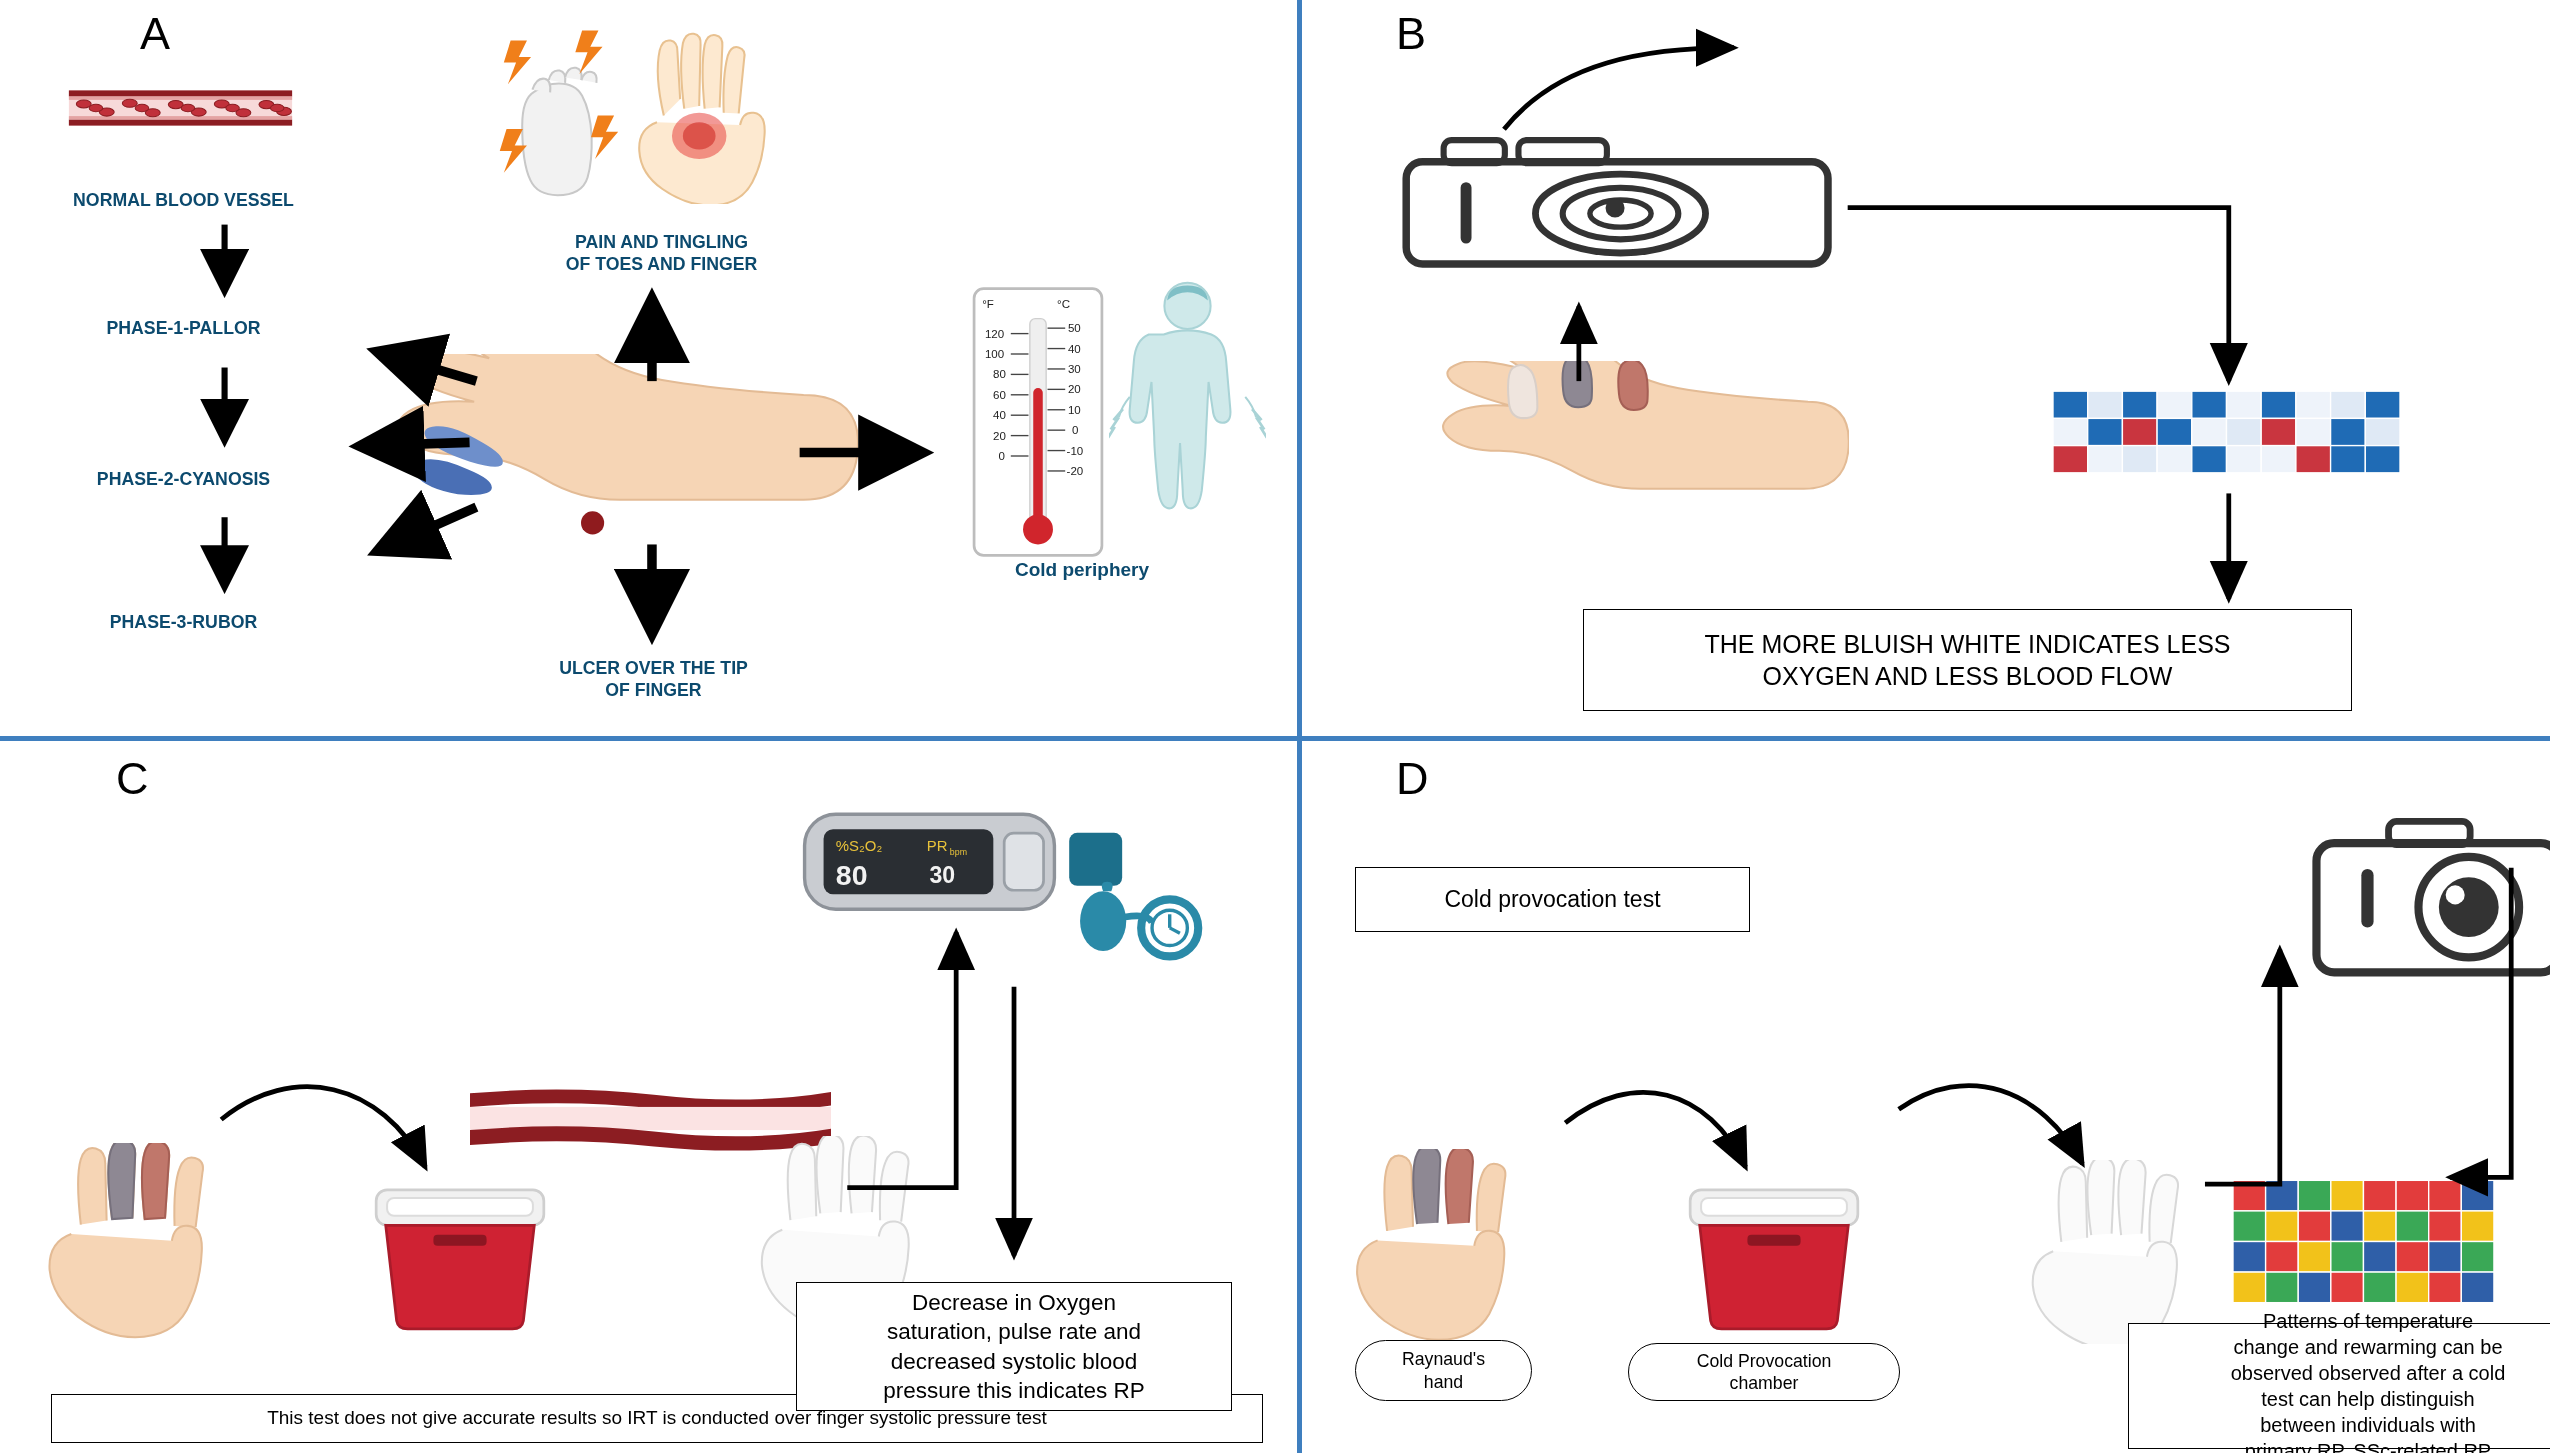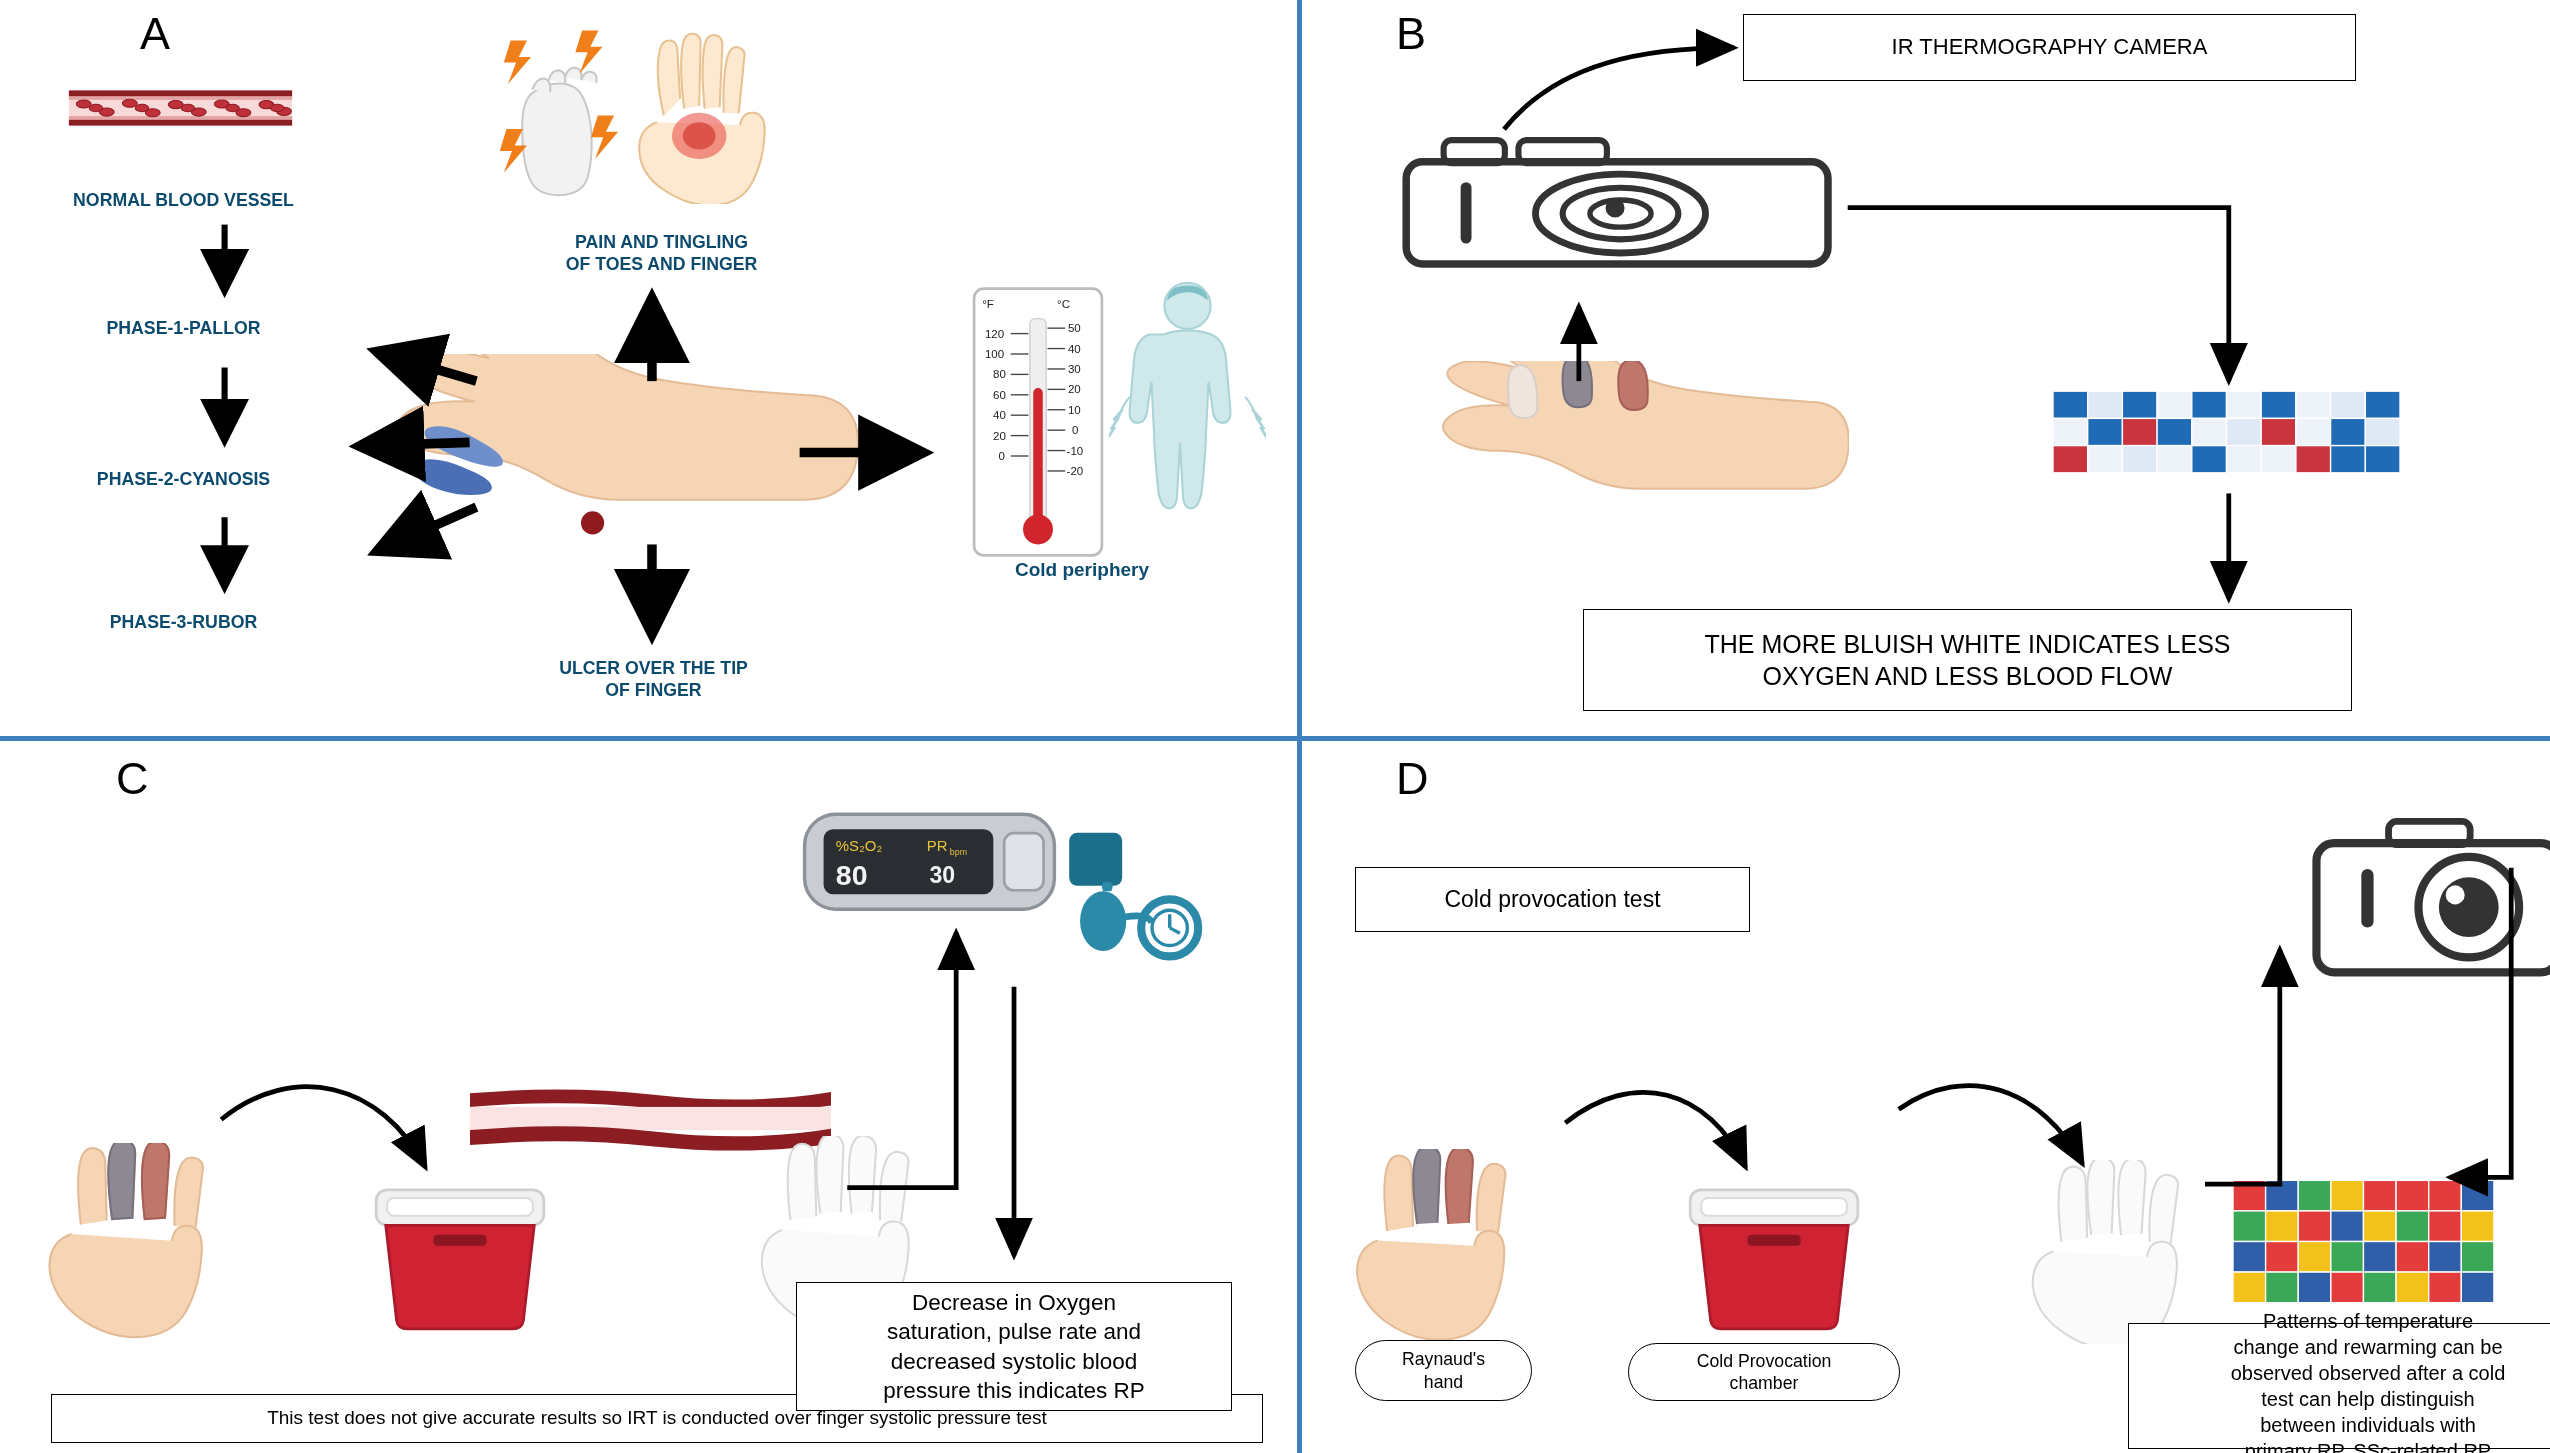--- a/index.html
+++ b/index.html
@@ -227,21 +227,20 @@
           <path d="M20 196 l-14 16 M14 208 l-12 18 M8 222 l-10 16"></path>
           <path d="M210 196 l14 16 M216 208 l12 18 M222 222 l10 16"></path>
         </g>
       </svg>
     </div>
   </div>
 
   <div class="panel" style="left:1301px;top:0;width:1249px;height:736px;">
     <div class="panel-letter" style="left:95px;top:8.2px;">B</div>
 
-    <div class="boxed" style="left:442px;top:13.6px;width:613px;height:67px;font-size:22px;">IR THERMOGRAPHY CAMERA</div>
 
     <div class="art" style="left:95px;top:133px;width:449px;height:157px;">
       <svg width="449" height="157" viewBox="0 0 660 230">
         <rect x="70" y="10" width="90" height="34" rx="12" fill="none" stroke="#333" stroke-width="9"></rect>
         <rect x="180" y="10" width="130" height="34" rx="12" fill="none" stroke="#333" stroke-width="9"></rect>
         <rect x="15" y="42" width="620" height="150" rx="24" fill="none" stroke="#333" stroke-width="11"></rect>
         <rect x="95" y="72" width="16" height="90" rx="8" fill="#333"></rect>
         <ellipse cx="330" cy="118" rx="125" ry="58" fill="none" stroke="#333" stroke-width="10"></ellipse>
         <ellipse cx="330" cy="118" rx="85" ry="38" fill="none" stroke="#333" stroke-width="9"></ellipse>
         <ellipse cx="330" cy="118" rx="45" ry="20" fill="none" stroke="#333" stroke-width="8"></ellipse>

